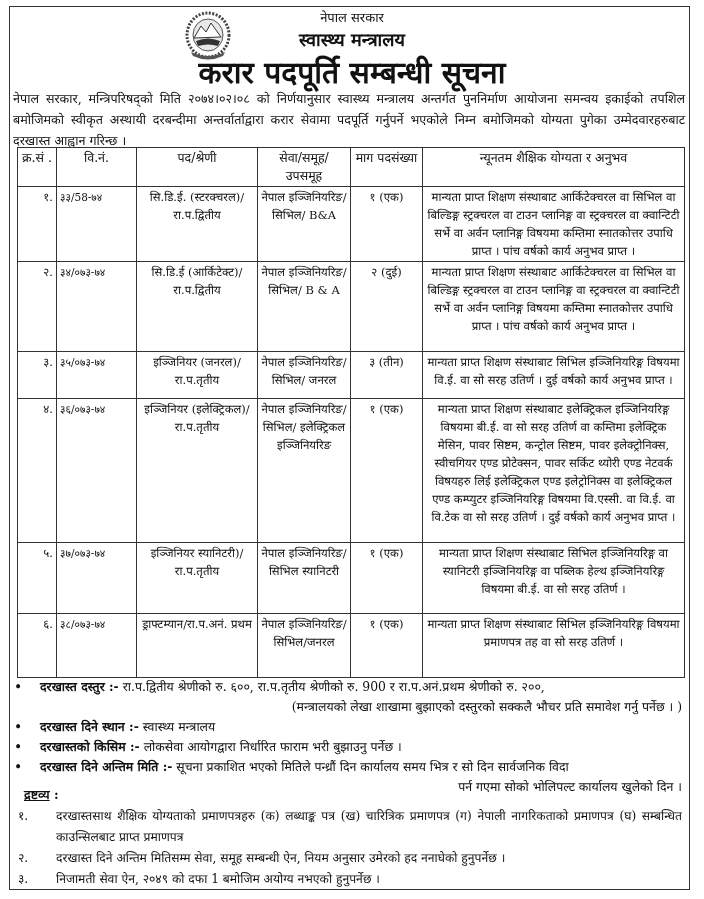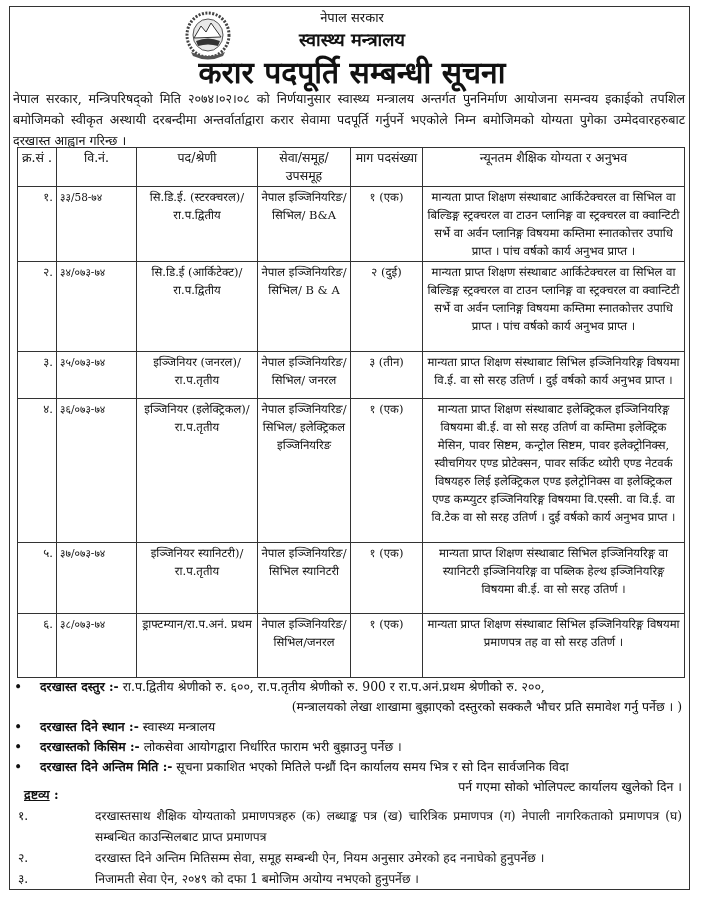--- a/index.html
+++ b/index.html
@@ -49,21 +49,21 @@
   .notes-title {
     position: absolute; left: 14px; top: 786px; font-size: 12.6px; font-weight: bold; margin-left: 10px;
   }
   .notes-title span.u { text-decoration: underline; }
   .notes {
     position: absolute; left: 18px; top: 806px; width: 664px;
     font-size: 12.2px; line-height: 21px;
   }
   .note { display: flex; }
   .note .n { width: 38px; flex: none; }
-  .note .t { flex: 1; text-align: justify; margin-left: 39px; }
+  .note .t { flex: 1; text-align: justify; }
 </style>
 </head>
 <body>
 
 <div class="frame"></div>
 
 <svg class="emblem" viewBox="0 0 50 52">
   <ellipse cx="25" cy="25" rx="21" ry="22" fill="none" stroke="#444" stroke-width="3" stroke-dasharray="2 1.5"></ellipse>
   <ellipse cx="25" cy="25" rx="15" ry="16" fill="#e8e8e8" stroke="#555" stroke-width="1"></ellipse>
   <path d="M11 28 L18 16 L23 22 L28 13 L38 27 Z" fill="#fff" stroke="#333" stroke-width="1"></path>

